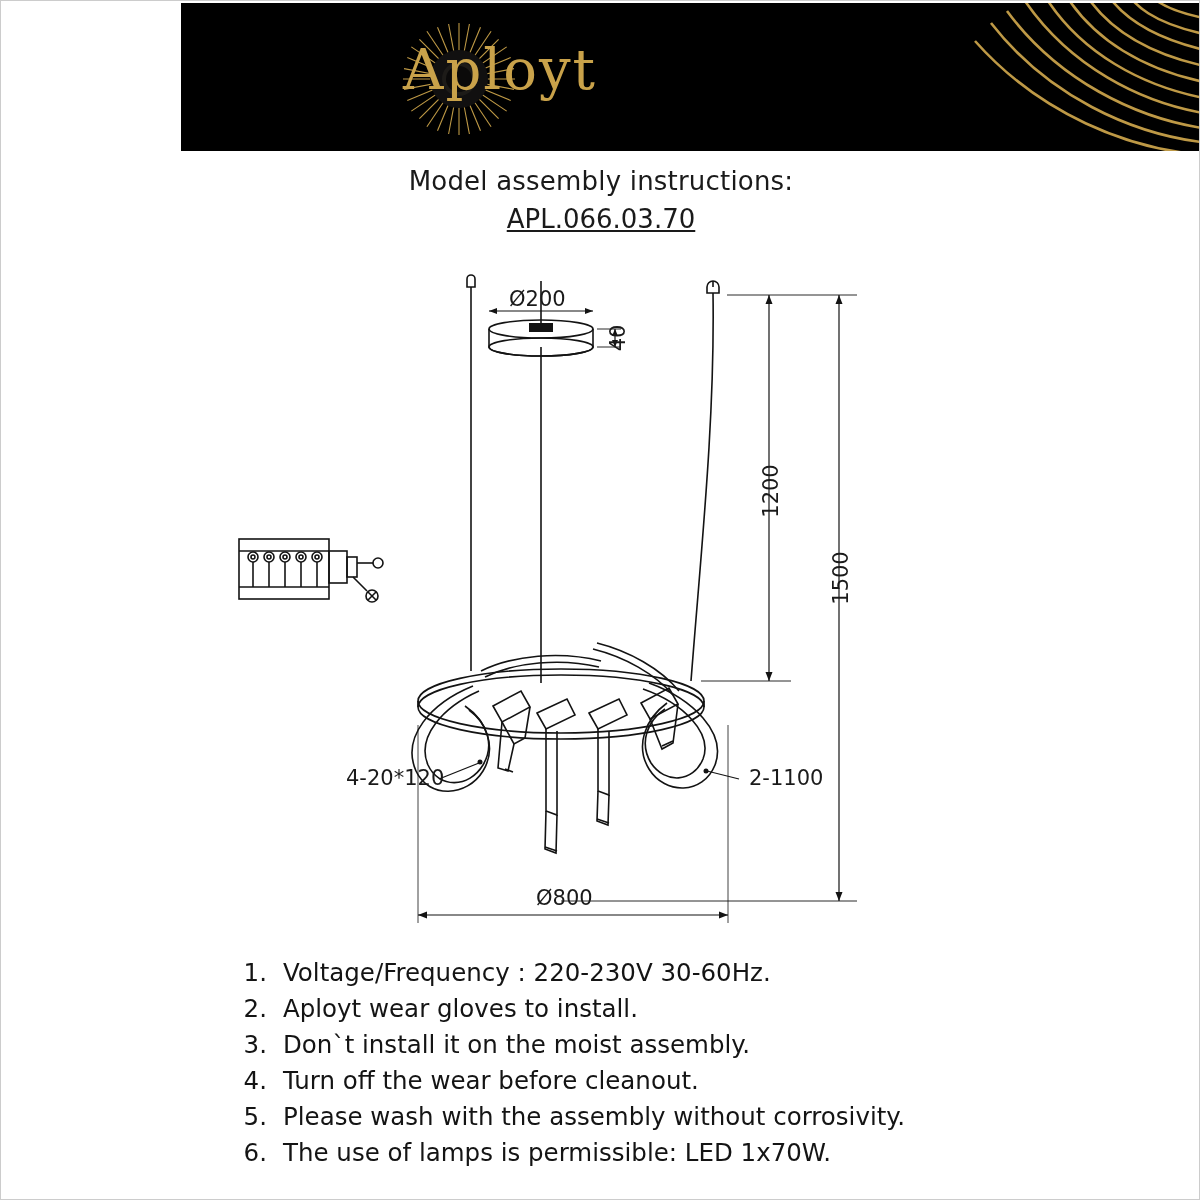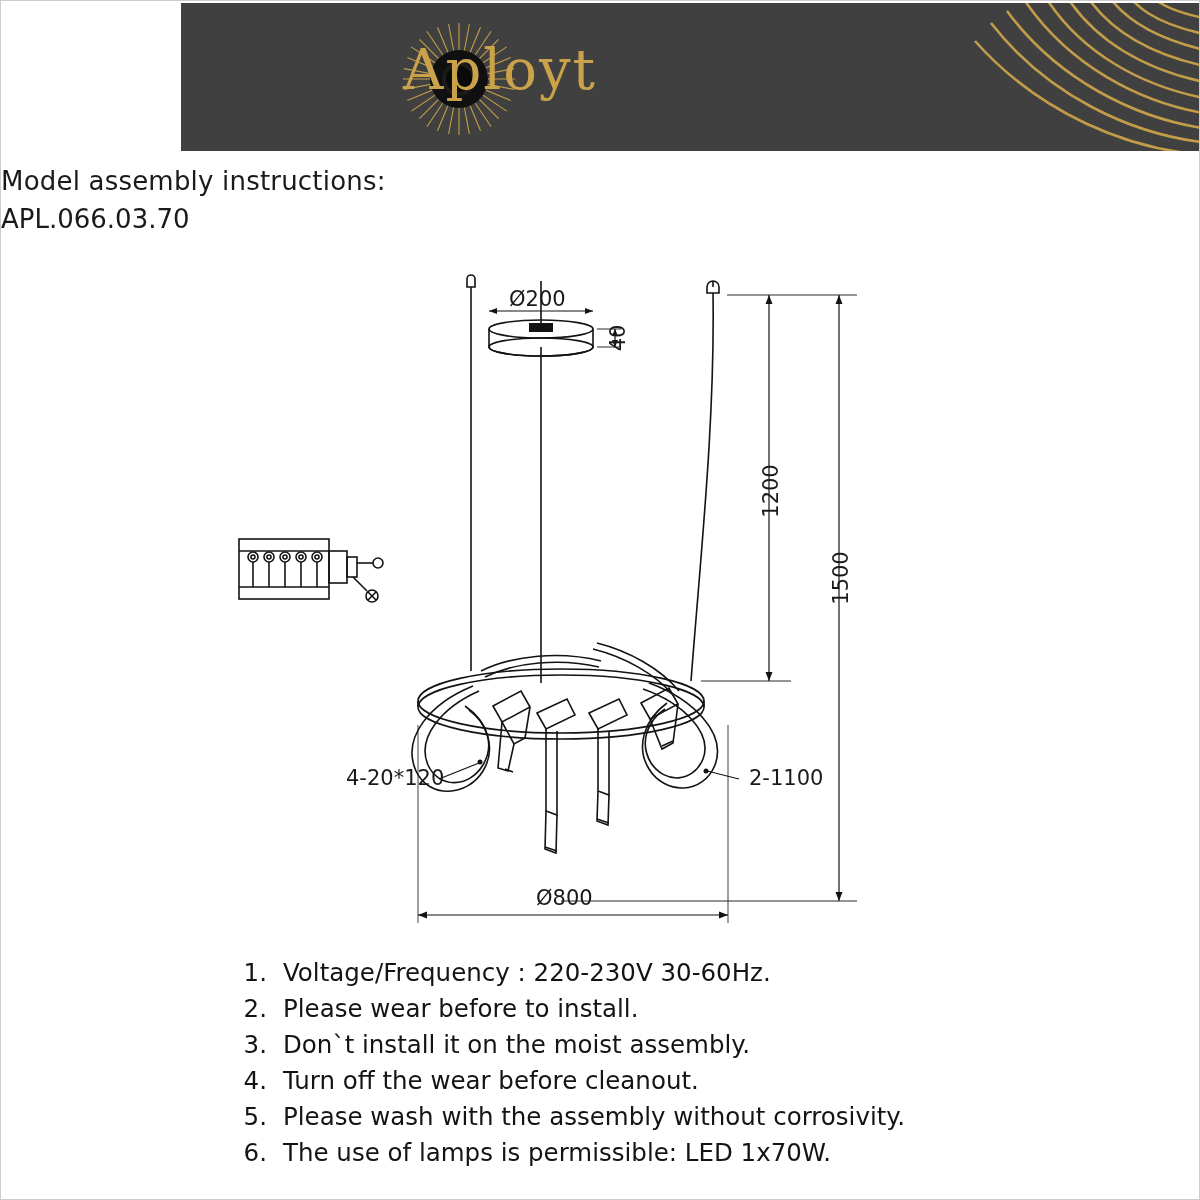--- a/index.html
+++ b/index.html
@@ -22,21 +22,21 @@
     background: #ffffff;
   }
 
   
   .banner {
     position: absolute;
     left: 180px;
     top: 2px;
     width: 1018px;
     height: 148px;
-    background: #404040;
+    background: #000000;
     overflow: hidden;
   }
   .banner .brand {
     position: absolute;
     left: 222px;
     top: 34px;
     font-family: "DejaVu Serif", serif;
     font-size: 56px;
     letter-spacing: 2px;
     color: #c9a24a;
@@ -55,30 +55,31 @@
     width: 330px;
     height: 175px;
   }
 
   
   .title-block {
     position: absolute;
     left: 0;
     top: 165px;
     width: 1200px;
-    text-align: left;
+    text-align: center;
     color: #1a1a1a;
   }
   .title-block .t1 {
     font-size: 26px;
     letter-spacing: .2px;
   }
   .title-block .t2 {
     margin-top: 8px;
     font-size: 26px;
+    text-decoration: underline;
   }
 
   
   .drawing {
     position: absolute;
     left: 0;
     top: 250px;
     width: 1200px;
     height: 690px;
   }
@@ -355,21 +356,21 @@
     <div class="dim" style="left:535px; top:635px;">Ø800</div>
   </div>
 
   <div class="notes">
     <div class="row">
       <span class="num">1.</span>
       <span class="txt">Voltage/Frequency : 220-230V 30-60Hz.</span>
     </div>
     <div class="row">
       <span class="num">2.</span>
-      <span class="txt">Please wear before to install.</span>
+      <span class="txt">Aployt wear gloves to install.</span>
     </div>
     <div class="row">
       <span class="num">3.</span>
       <span class="txt">Don`t install it on the moist assembly.</span>
     </div>
     <div class="row">
       <span class="num">4.</span>
       <span class="txt">Turn off the wear before cleanout.</span>
     </div>
     <div class="row">

